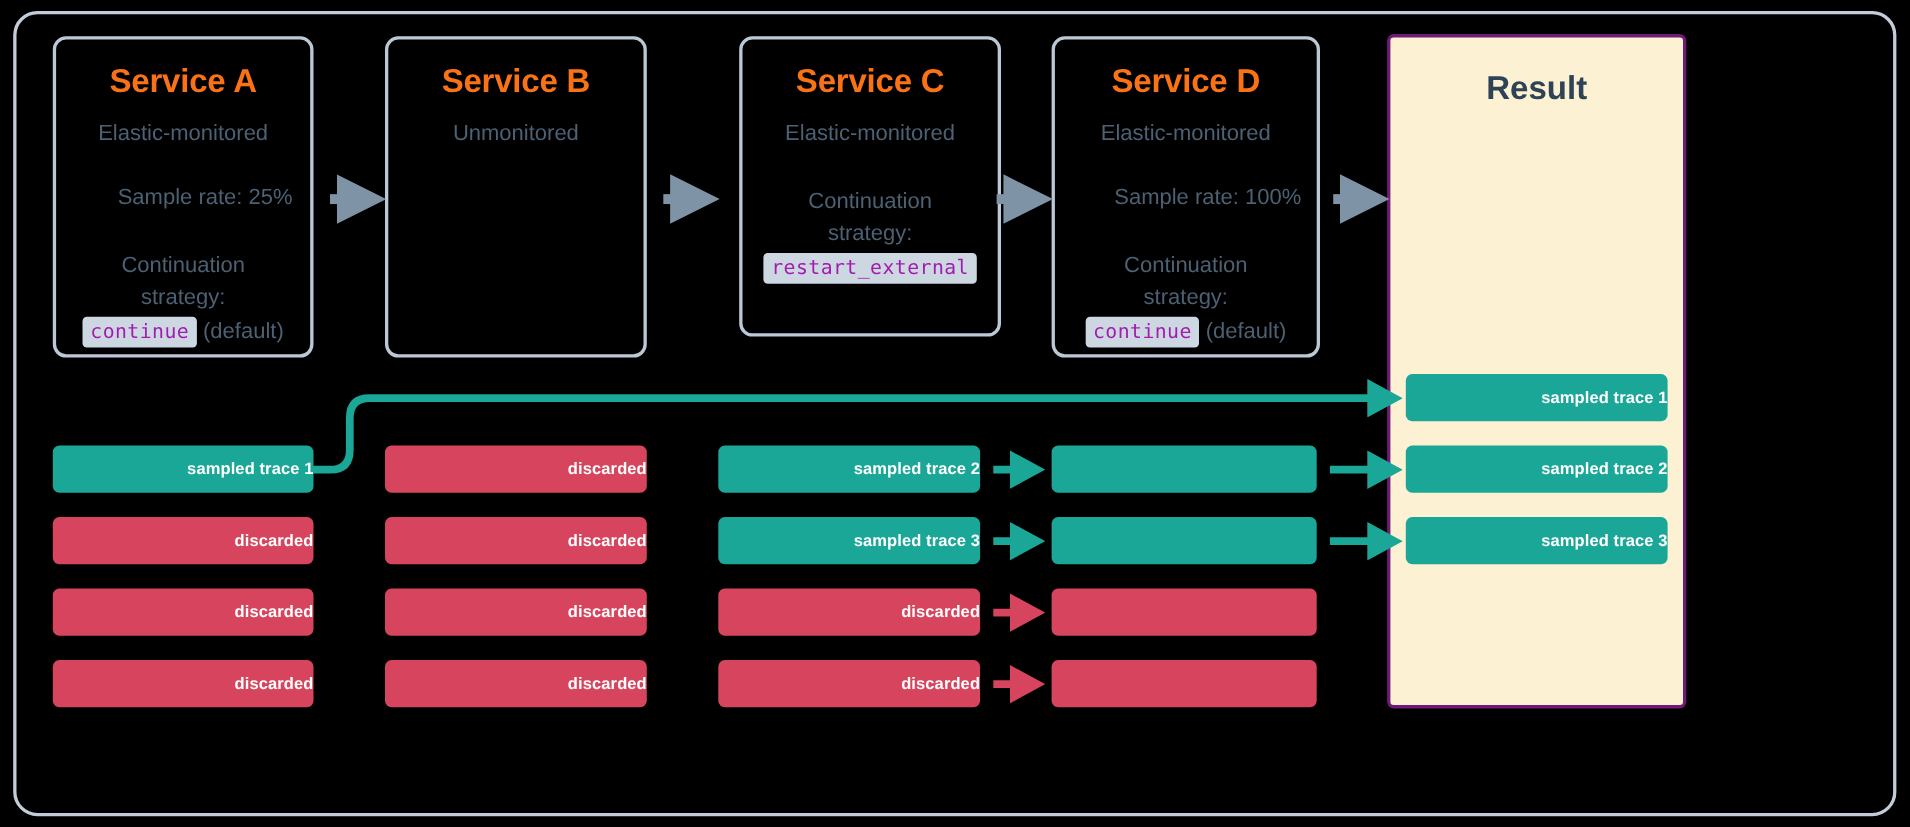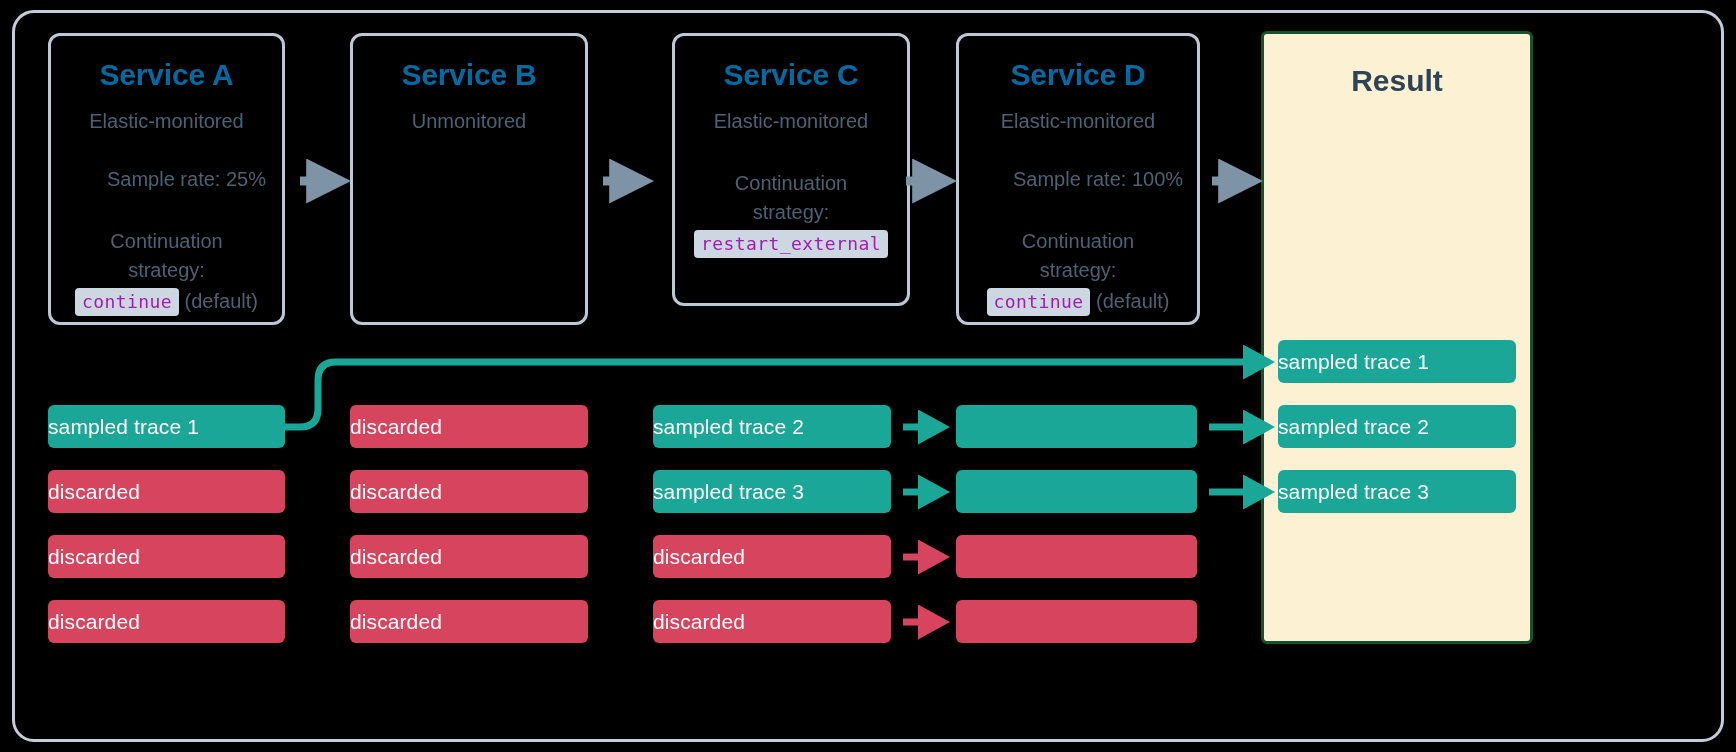--- a/index.html
+++ b/index.html
@@ -30,21 +30,21 @@
     position: absolute;
     border: 3px solid #bcc8d6;
     border-radius: 12px;
     background: #000;
     text-align: center;
     padding-top: 22px;
   }
   .service-title {
     font-size: 30px;
     font-weight: bold;
-    color: #0369a1;
+    color: #f97316;
     letter-spacing: -0.2px;
     line-height: 1.1;
   }
   .service-sub {
     font-size: 20px;
     color: #4c6173;
     margin-top: 19px;
     line-height: 1.15;
   }
   .service-rate {
@@ -80,42 +80,43 @@
   #svc-b { left: 350px; top: 33px;  width: 238px; height: 292px; }
   #svc-c { left: 672px; top: 33px;  width: 238px; height: 273px; }
   #svc-d { left: 956px; top: 33px;  width: 244px; height: 292px; }
 
   
   #result-box {
     position: absolute;
     left: 1261px; top: 31px;
     width: 272px; height: 613px;
     background: #fcf1d2;
-    border: 3px solid #14532d;
+    border: 3px solid #701a75;
     border-radius: 6px;
     text-align: center;
     padding-top: 30px;
   }
   #result-title {
     font-size: 30px;
     font-weight: bold;
     color: #2f4356;
   }
 
   
   .pill {
     position: absolute;
     height: 43px;
     border-radius: 6px;
     display: flex;
     align-items: center;
-    justify-content: flex-start;
+    justify-content: flex-end;
     color: #ffffff;
-    font-size: 21px;
+    font-size: 15px;
     letter-spacing: 0.1px;
+    font-weight: bold;
   }
   .pill.teal { background: #1BA797; }
   .pill.red  { background: #D6455D; }
 
   
   #overlay {
     position: absolute;
     left: 0; top: 0;
     width: 1736px; height: 752px;
     pointer-events: none;

